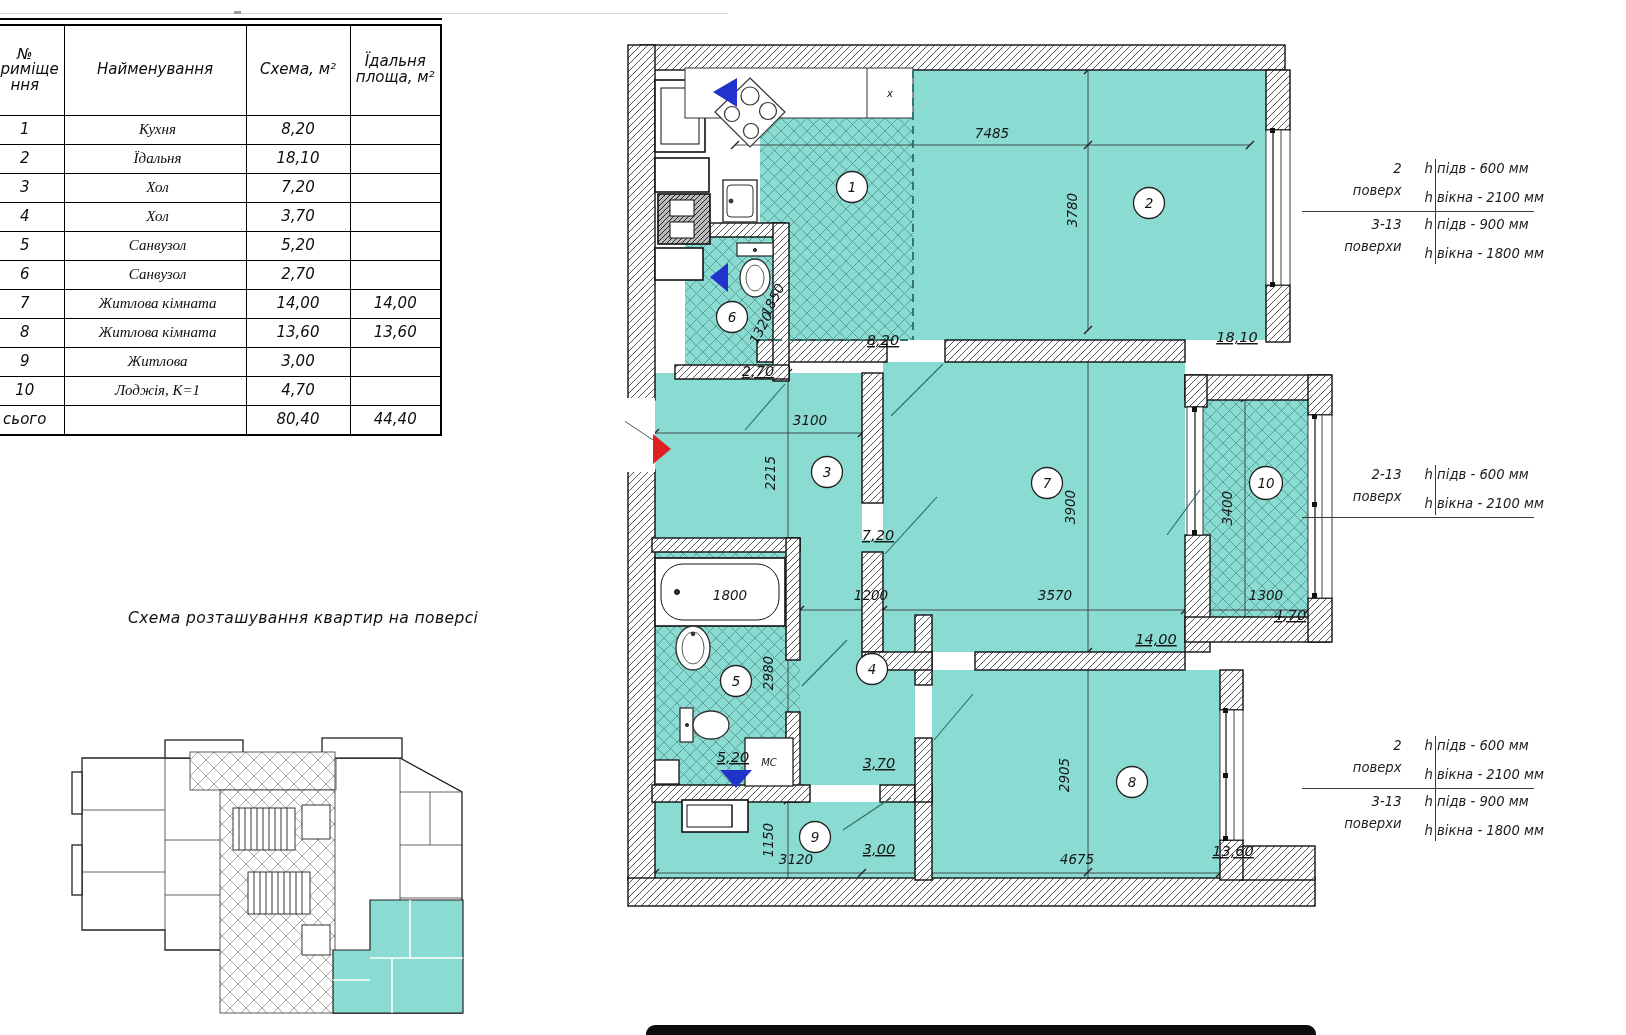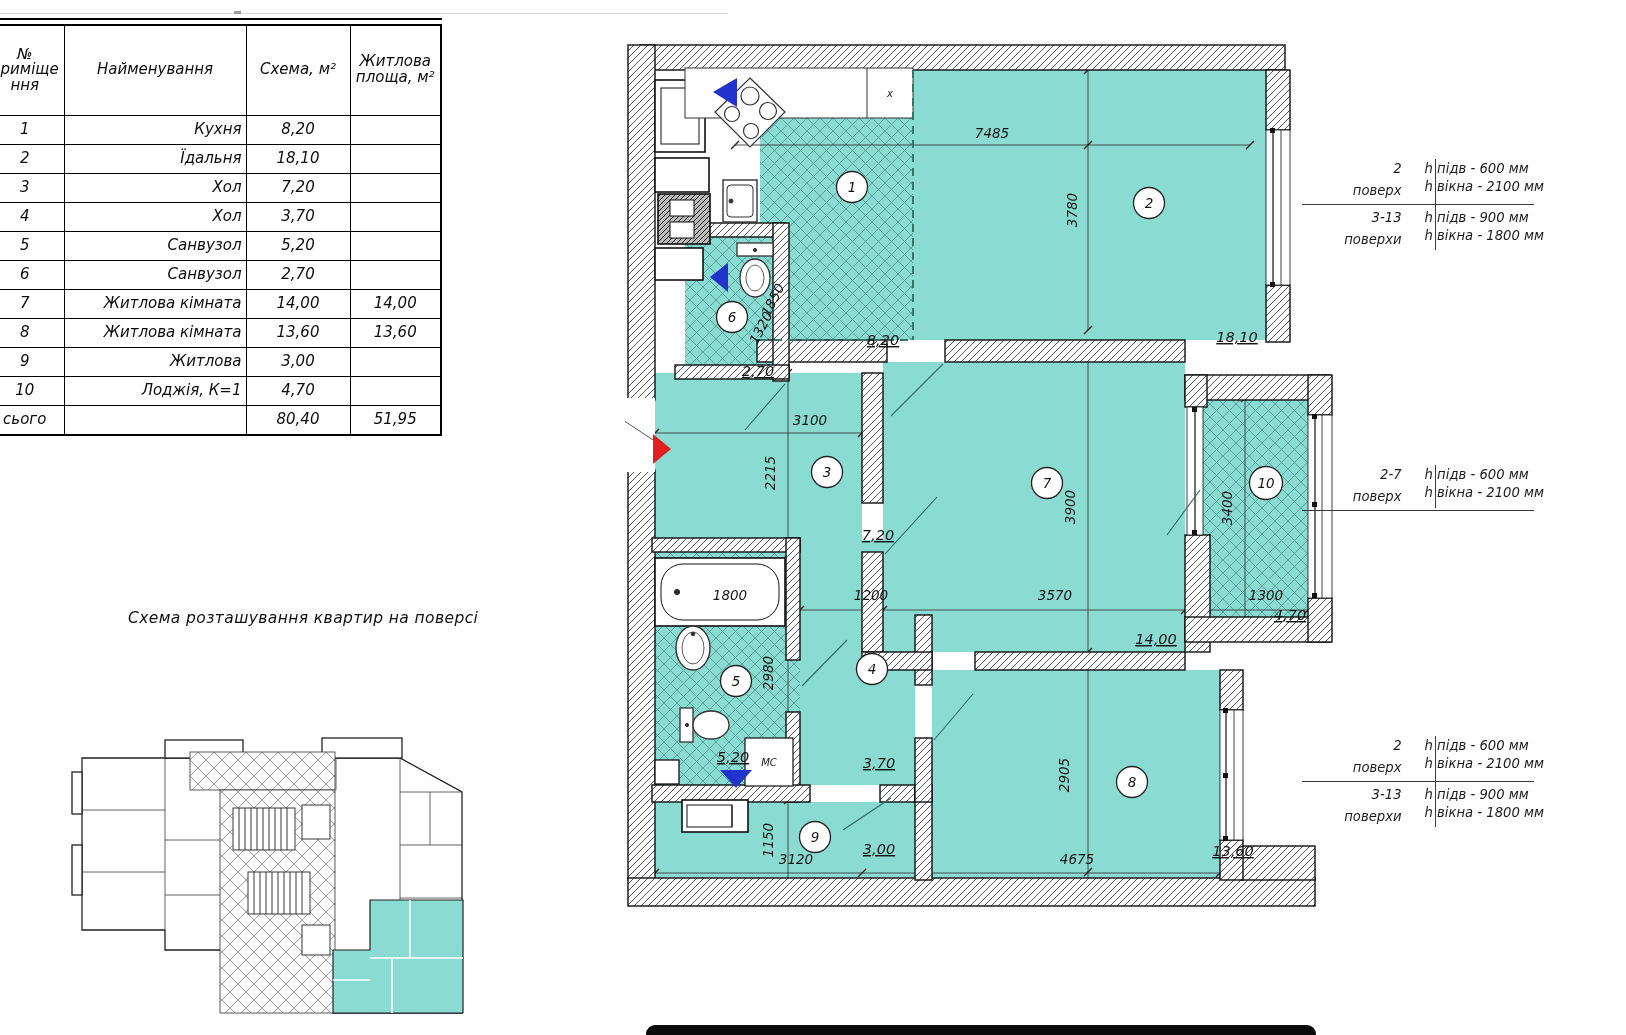--- a/index.html
+++ b/index.html
@@ -8,37 +8,37 @@
   .hairline-top{position:absolute;top:13px;left:0;width:728px;height:1px;background:#d9d9d9;}
   .hairline-dash{position:absolute;top:11px;left:234px;width:7px;height:3px;background:#9a9a9a;}
 
   
   .tbl-wrap{position:absolute;left:-16px;top:18px;}
   .tbl-topline{height:1.7px;background:#000;margin-bottom:4px;}
   table.rooms{border-collapse:collapse;border:2.4px solid #000;font-style:italic;font-size:15px;color:#0d0d0d;}
   table.rooms th,table.rooms td{border:1.6px solid #000;padding:0 4px;height:28px;line-height:1.05;}
   table.rooms th{font-weight:normal;text-align:center;word-break:break-word;}
   table.rooms .hrow th{height:89px;}
-  .c{text-align:center;} .l{text-align:right;padding-left:9px !important;}
+  .c{text-align:center;} .l{text-align:center;padding-left:9px !important;font-family:Liberation Serif, serif;}
   
   .scheme-title{position:absolute;left:128px;top:609px;width:340px;font-style:italic;
        font-size:15.5px;letter-spacing:.4px;white-space:nowrap;text-align:center;}
   .scheme-svg{position:absolute;left:70px;top:640px;}
   
   .plan-svg{position:absolute;left:625px;top:40px;}
   .plan-svg text{font-family:"DejaVu Sans","Liberation Sans",sans-serif;font-style:italic;fill:#161616;}
   .dim{font-size:13.5px;}
   .area{font-size:14.5px;text-decoration:underline;}
   .circ-num{font-size:13.5px;font-style:normal;}
   .small-lab{font-size:10px;font-style:normal;}
   
   .ann{position:absolute;left:1302px;width:242px;font-style:italic;font-size:13.2px;color:#1c1c1c;}
   .ann-row{display:flex;align-items:flex-start;padding:5px 0 6px 0;}
   .ann-floor{width:126px;text-align:right;padding-right:11px;display:flex;flex-direction:column;gap:7px;}
-  .ann-vals{padding-left:12px;display:flex;flex-direction:column;gap:3px;white-space:nowrap;}
+  .ann-vals{padding-left:12px;display:flex;flex-direction:column;gap:14px;white-space:nowrap;}
   .ann-vline{position:absolute;left:133px;top:3px;bottom:3px;border-left:1.4px solid #3a3a3a;}
   .ann-sep{border-top:1.4px solid #3a3a3a;width:232px;}
   
   .bottom-bar{position:absolute;left:646px;top:1025px;width:670px;height:18px;background:#0b0b0b;
       border-radius:9px 9px 0 0;}
 </style>
 </head>
 <body>
 
 <div class="hairline-top"></div>
@@ -51,21 +51,21 @@
         <col style="width:79px">
         <col style="width:182px">
         <col style="width:104px">
         <col style="width:91px">
       </colgroup>
     <tbody>
         <tr class="hrow">
       <th>№ приміщення</th>
       <th>Найменування</th>
       <th>Схема, м²</th>
-      <th>Житлова площа, м²</th>
+      <th>Їдальня площа, м²</th>
     </tr>
     <tr>
           <td class="c">1</td>
           <td class="l">Кухня</td>
           <td class="c">8,20</td>
           <td class="c"></td>
         </tr>
     <tr>
           <td class="c">2</td>
           <td class="l">Їдальня</td>
@@ -117,21 +117,21 @@
     <tr>
           <td class="c">10</td>
           <td class="l">Лоджія, К=1</td>
           <td class="c">4,70</td>
           <td class="c"></td>
         </tr>
     <tr>
           <td class="c">сього</td>
           <td></td>
           <td class="c">80,40</td>
-          <td class="c">51,95</td>
+          <td class="c">44,40</td>
         </tr>
   </tbody>
     </table>
 </div>
 
 <div class="scheme-title">Схема розташування квартир на поверсі</div>
 
 <svg class="scheme-svg" width="400" height="378" viewBox="0 0 400 378">
   <defs>
     <pattern id="core" patternUnits="userSpaceOnUse" width="16" height="16">
@@ -466,21 +466,21 @@
       <span>h підв - 900 мм</span>
       <span>h вікна - 1800 мм</span>
     </div>
   </div>
 </div>
 
 <div class="ann" style="top:462px;">
   <div class="ann-vline"></div>
   <div class="ann-row">
     <div class="ann-floor">
-      <span>2-7</span>
+      <span>2-13</span>
       <span>поверх</span>
     </div>
     <div class="ann-vals">
       <span>h підв - 600 мм</span>
       <span>h вікна - 2100 мм</span>
     </div>
   </div>
   <div class="ann-sep"></div>
 </div>
 

